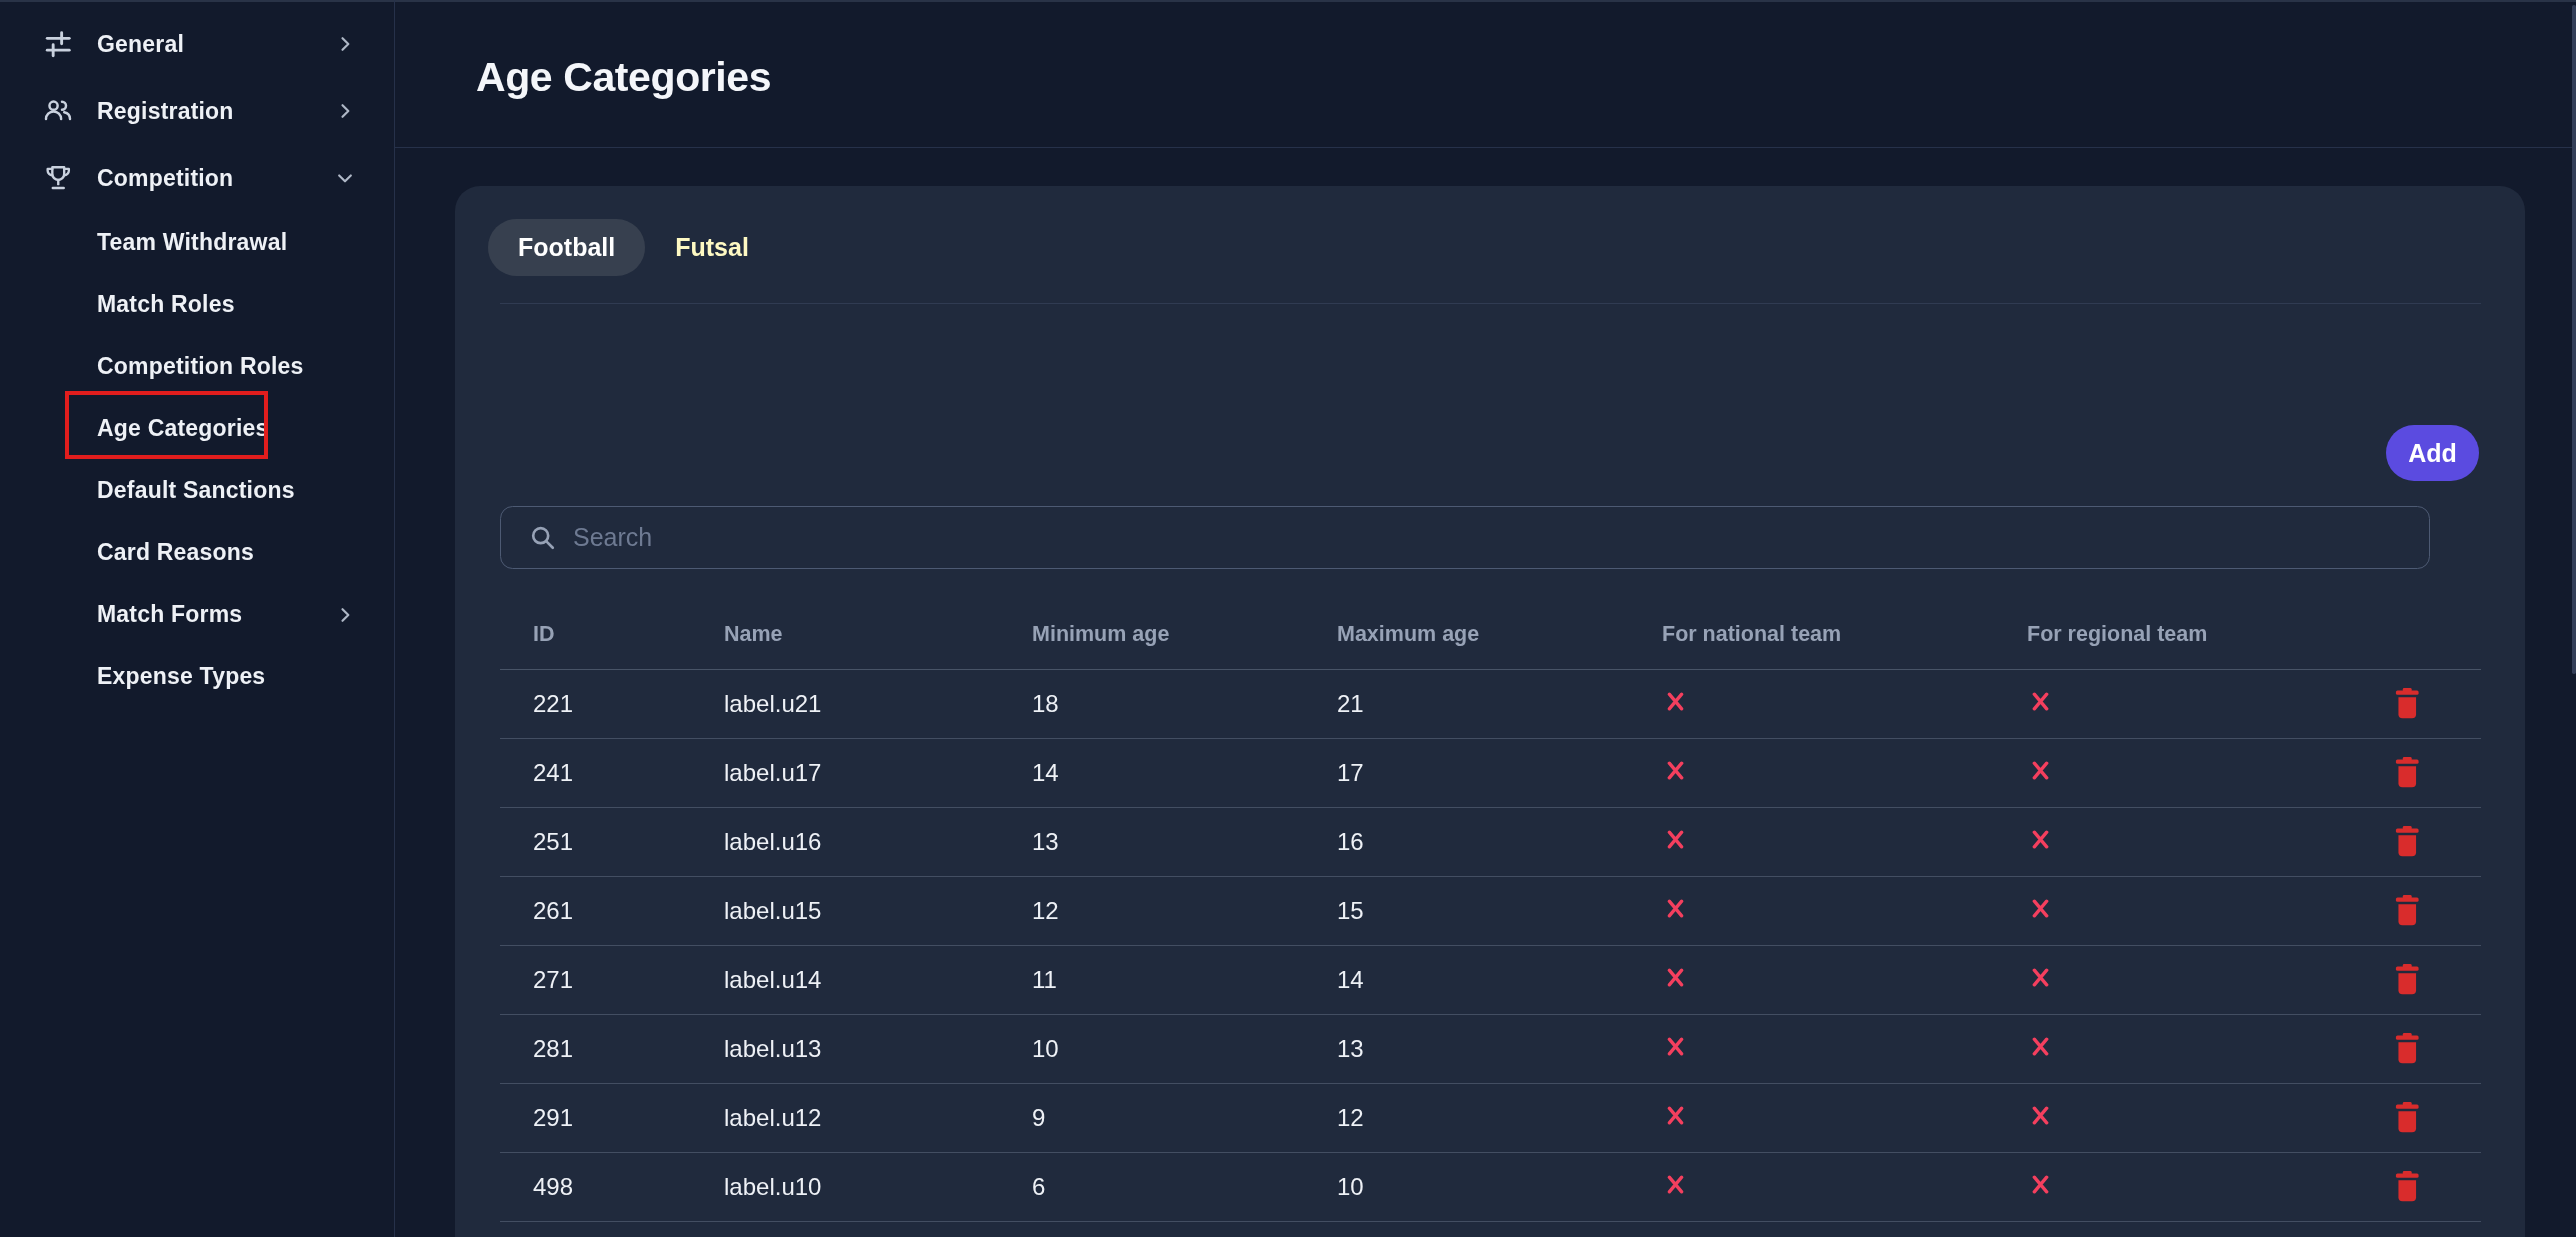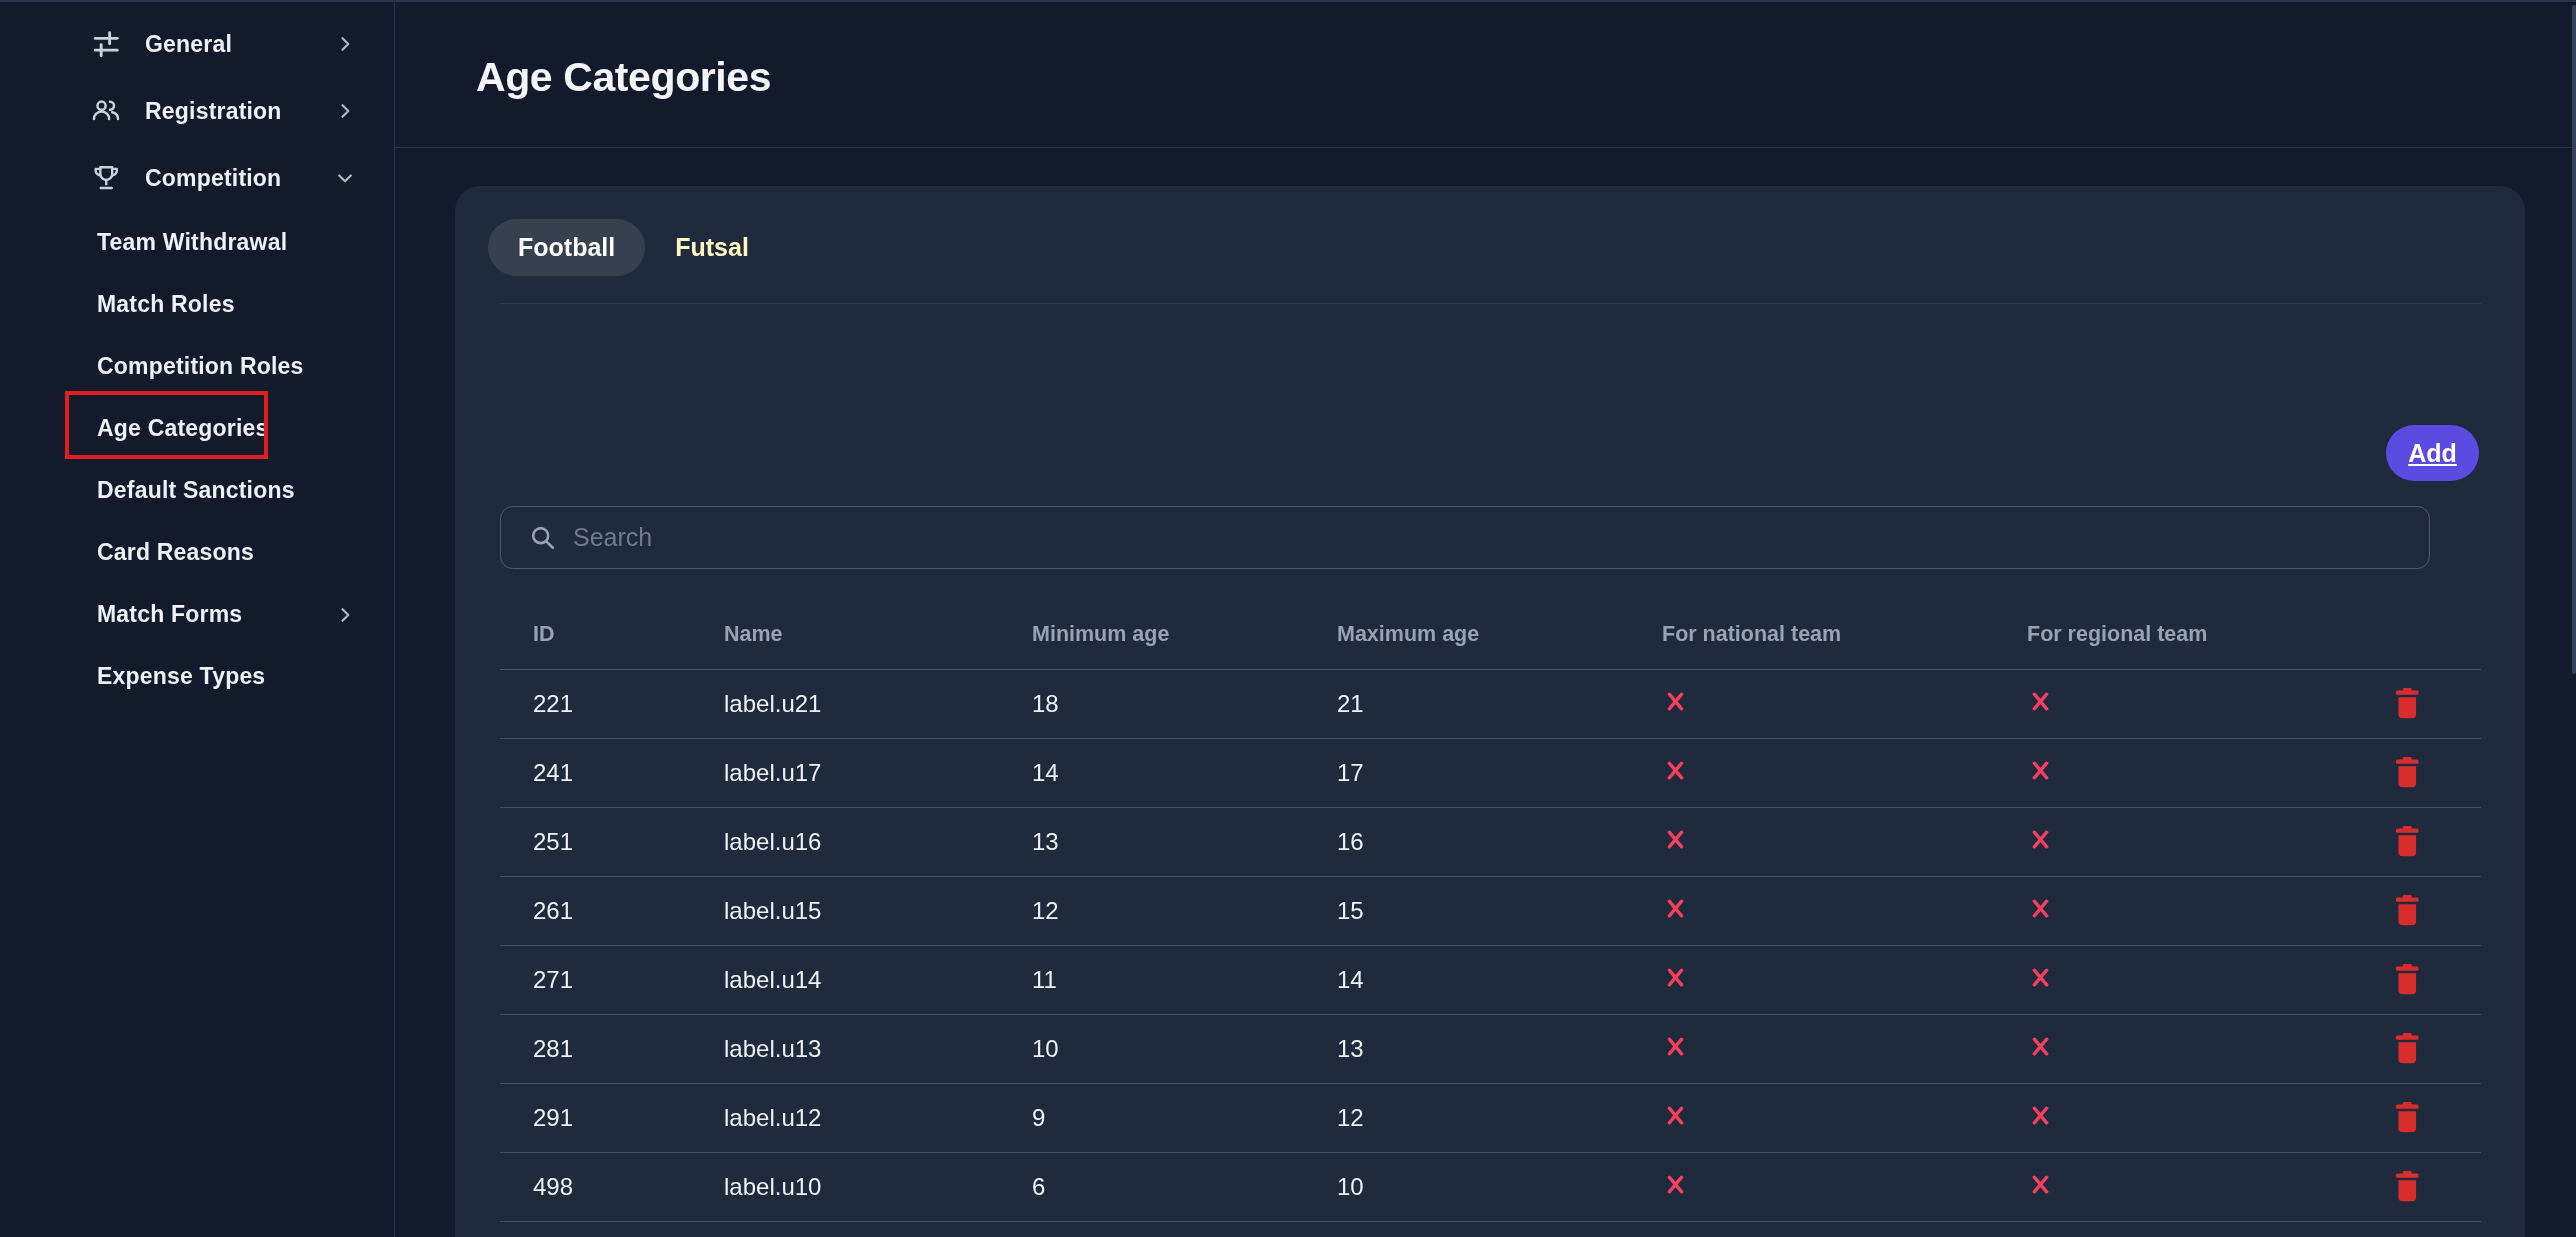--- a/index.html
+++ b/index.html
@@ -9,21 +9,21 @@
     overflow: hidden;
     background: #121a2c;
     color: #eef1f6;
     font-family: "Liberation Sans", "DejaVu Sans", sans-serif;
   }
   .top-highlight { position:absolute; top:0; left:0; width:100%; height:1.8px; background:rgba(125,140,170,.22); }
 
   
   .sidebar { position:absolute; top:0; left:0; width:395px; height:1237px; border-right:0.9px solid #26314a; }
   .nav-list { padding-top:10.8px; }
-  .nav-item { position:relative; height:67px; display:flex; align-items:center; cursor:pointer;margin-left:48px; }
+  .nav-item { position:relative; height:67px; display:flex; align-items:center; cursor:pointer; }
   .nav-icon { position:absolute; left:42px; width:32px; height:32px; color:#c9d1de; display:flex; align-items:center; justify-content:center; }
   .nav-label { position:absolute; left:97px; font-size:23px; font-weight:600; letter-spacing:0.2px; color:#eef1f6; white-space:nowrap; }
   .chev { position:absolute; right:39px; color:#aeb7c6; display:flex; }
   .chev.down svg { transform:rotate(90deg); }
   .sub-item { position:relative; height:62px; display:flex; align-items:center; cursor:pointer; }
   .annotation-box { position:absolute; left:65px; top:-7.2px; width:203px; height:68px; border:4.5px solid #e11d1d; pointer-events:none; }
 
   
   .page-title { position:absolute; left:476px; top:54px; font-size:41px; font-weight:800; letter-spacing:-0.4px; color:#f4f6fa; }
   .header-divider { position:absolute; left:395px; right:0; top:147px; height:0.9px; background:#26314a; }
@@ -33,21 +33,21 @@
 
   .pill-row { position:absolute; left:33px; display:flex; align-items:center; }
   .pill { display:flex; align-items:center; justify-content:center; border-radius:30px; font-size:25px; color:#fef9c3; font-weight:700; cursor:pointer; white-space:nowrap; background:transparent; }
   .pill.active { background:#37404f; color:#ffffff; font-weight:600; }
   .sport-tabs { top:33px; }
   .sport-tabs .pill { height:57px; padding:0 30px; }
   .gender-tabs { top:136px; }
   .gender-tabs .pill { height:56px; padding:0 27px; }
   .tabs-divider { position:absolute; left:45px; top:117px; width:1981px; height:0.9px; background:#303b52; }
 
-  .add-btn { position:absolute; left:1931px; top:239px; width:93px; height:56px; border-radius:28px; background:#5b4be0; border:none; color:#ffffff; font-size:25px; font-weight:600; font-family:inherit; display:flex; align-items:center; justify-content:center; cursor:pointer;text-decoration:underline; }
+  .add-btn { position:absolute; left:1931px; top:239px; width:93px; height:56px; border-radius:28px; background:#5b4be0; border:none; color:#ffffff; font-size:25px; font-weight:600; font-family:inherit; display:flex; align-items:center; justify-content:center; cursor:pointer; }
 
   .search-wrap { position:absolute; left:45px; top:320px; width:1930px; height:63px; border:1.8px solid #4d5a73; border-radius:12.6px; display:flex; align-items:center; background:transparent; }
   .search-icon { margin-left:27px; color:#97a2b6; display:flex; }
   .search-input { flex:1; margin-left:16px; margin-right:21.5px; background:transparent; border:none; outline:none; font-size:25px; color:#dfe5ee; font-family:inherit; }
   .search-input::placeholder { color:#6e7a92; }
 
   
   .table { position:absolute; left:45px; top:414px; width:1981px; }
   .thead, .trow { display:grid; grid-template-columns:224px 308px 305px 325px 365px 306px 149px; align-items:center; }
   .thead { height:70px; color:#97a2b6; font-size:21.5px; font-weight:600; border-bottom:0.9px solid rgba(148,163,184,.35); }

